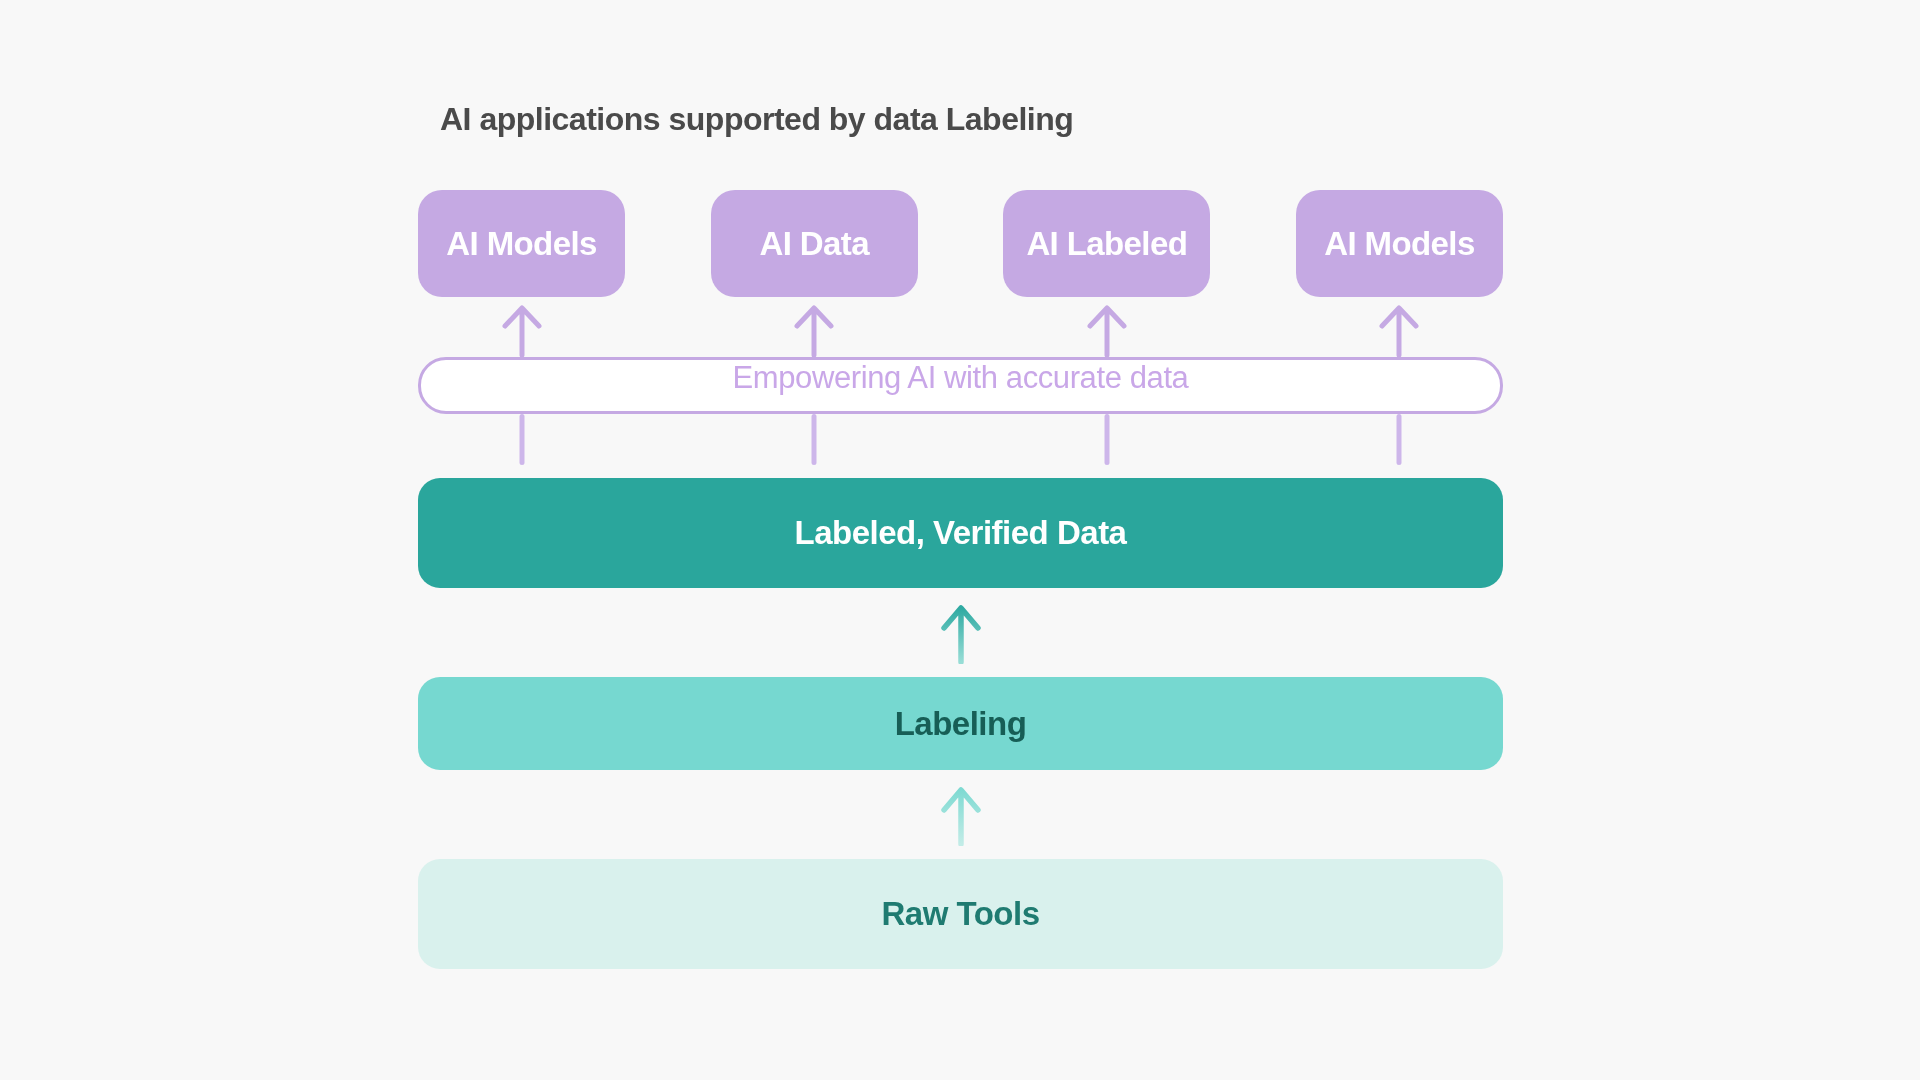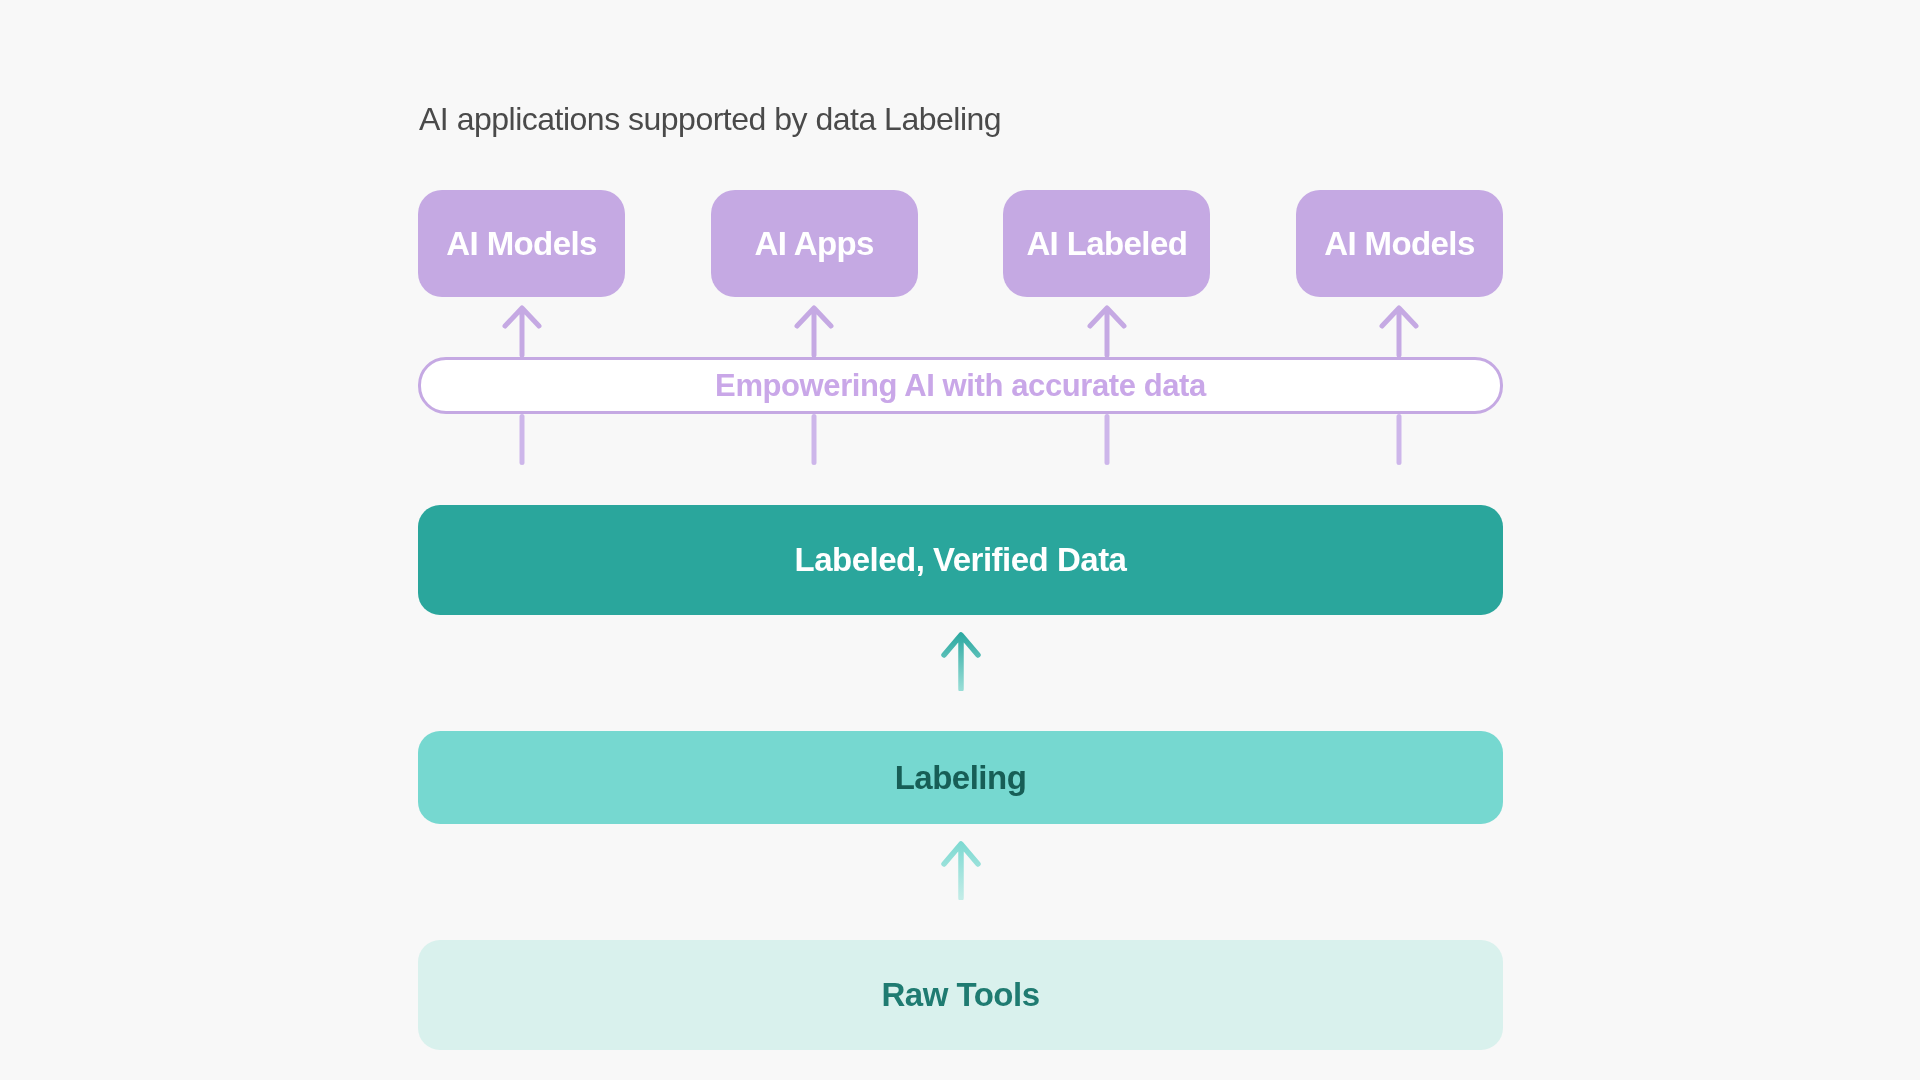--- a/index.html
+++ b/index.html
@@ -9,25 +9,25 @@
   body {
     width: 1920px;
     height: 1080px;
     position: relative;
     overflow: hidden;
     background: var(--page_bg, #F8F8F8);
     font-family: "Liberation Sans", sans-serif;
   }
   .title {
     position: absolute;
-    left: 419px;
+    left: 440px;
     top: 100px;
     font-size: 32px;
     line-height: 38px;
-    font-weight: 400;
+    font-weight: 700;
     letter-spacing: -0.5px;
     color: var(--title_text, #4A4A4A);
   }
   .container {
     position: absolute;
     left: 418px;
     top: 190px;
     width: 1085px;
   }
   
@@ -72,24 +72,23 @@
     stroke-linejoin: round;
   }
   
   .bridge {
     box-sizing: border-box;
     height: 57px;
     border: 3px solid var(--purple_line, #C5A9E3);
     border-radius: 28px;
     background: var(--bridge_bg, #FFFFFF);
     display: flex;
-    align-items: center;
     justify-content: center;
     font-size: 31px;
-    font-weight: 700;
+    font-weight: 400;
     letter-spacing: -0.4px;
     color: var(--purple_text, #C9A7E8);
   }
   
   .lines-row {
     position: relative;
     height: 64px;
   }
   .lines-row .vline {
     position: absolute;
@@ -102,21 +101,20 @@
   }
   
   .flow-box {
     border-radius: 22px;
     display: flex;
     align-items: center;
     justify-content: center;
     font-size: 33px;
     font-weight: 700;
     letter-spacing: -0.5px;
-    margin-top: 27px;
   }
   .flow-dark  { height: 110px; background: var(--teal_dark, #2AA69C);  color: var(--teal_dark_text, #FFFFFF); }
   .flow-mid   { height: 93px; background: var(--teal_mid, #76D8D0);   color: var(--teal_mid_text, #175E56); }
   .flow-light { height: 110px; background: var(--teal_light, #D9F1ED); color: var(--teal_light_text, #1F7B71); }
   .gap-row {
     height: 89px;
     display: flex;
     align-items: center;
     justify-content: center;
     line-height: 0;
@@ -130,21 +128,21 @@
 </style>
 </head>
 <body>
 
 <div class="title">AI applications supported by data Labeling</div>
 
 <div class="container">
 
   <div class="apps-row">
     <div class="app-box">AI Models</div>
-    <div class="app-box">AI Apps</div>
+    <div class="app-box">AI Data</div>
     <div class="app-box">AI Labeled</div>
     <div class="app-box">AI Models</div>
   </div>
 
   <div class="arrows-row">
     <span class="arrow-slot pos-1">
       <svg class="purple-arrow" width="44" height="54" viewBox="0 0 44 54">
           <path d="M22 52 L22 8 M5 23 L22 5 L39 23"></path>
         </svg>
     </span>

